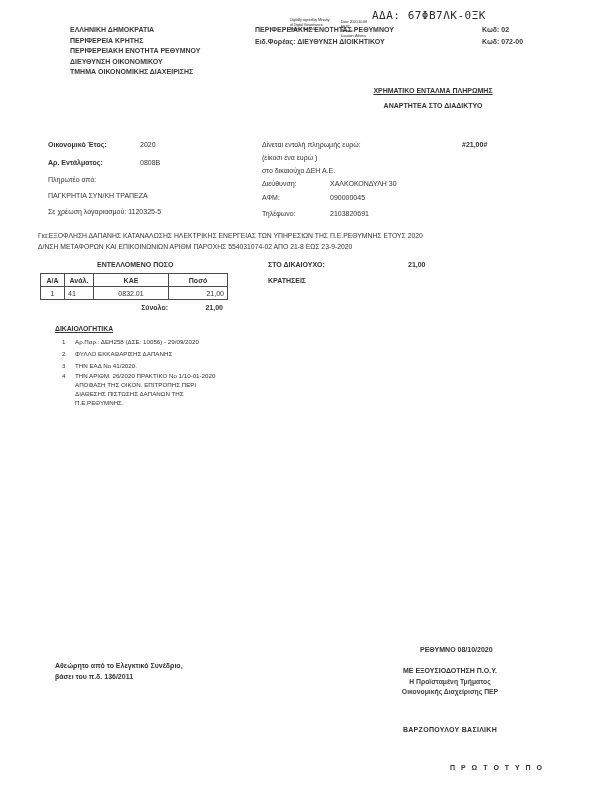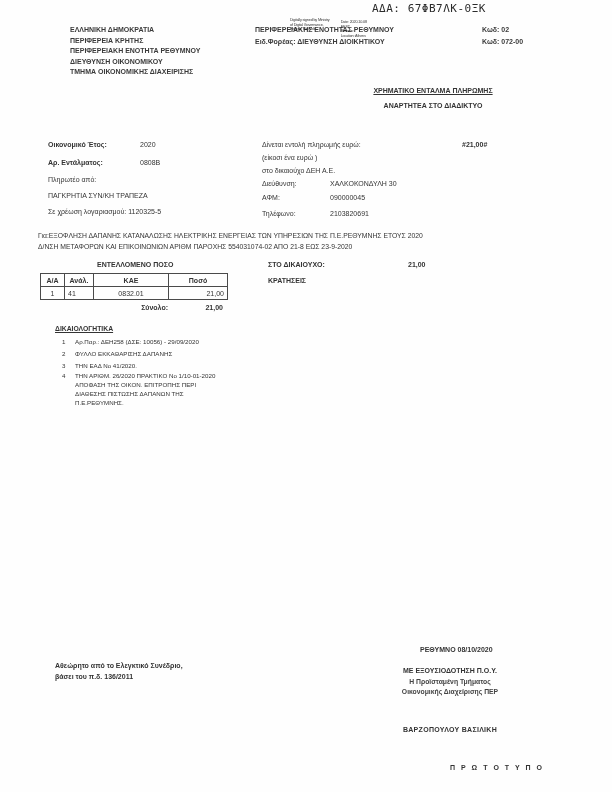--- a/index.html
+++ b/index.html
@@ -26,21 +26,21 @@
   .col-kae{width:68px;text-align:center;}
   .col-poso{width:52px;text-align:right;}
   .doc-item{display:flex;}
   .doc-num{width:13px;font-weight:normal;}
 </style>
 </head>
 <body>
 
 <div class="page">
 
-  <div class="abs ada" style="left:372px;top:2px;">
+  <div class="abs ada" style="left:372px;top:9px;">
     <span>ΑΔΑ:</span>
     <span>67ΦΒ7ΛΚ-0ΞΚ</span>
   </div>
 
   <div class="abs b f7" style="left:70px;top:25px;color:#3a3a3a;">
     <div>ΕΛΛΗΝΙΚΗ ΔΗΜΟΚΡΑΤΙΑ</div>
     <div>ΠΕΡΙΦΕΡΕΙΑ ΚΡΗΤΗΣ</div>
     <div>ΠΕΡΙΦΕΡΕΙΑΚΗ ΕΝΟΤΗΤΑ ΡΕΘΥΜΝΟΥ</div>
     <div>ΔΙΕΥΘΥΝΣΗ ΟΙΚΟΝΟΜΙΚΟΥ</div>
     <div>ΤΜΗΜΑ ΟΙΚΟΝΟΜΙΚΗΣ ΔΙΑΧΕΙΡΙΣΗΣ</div>

